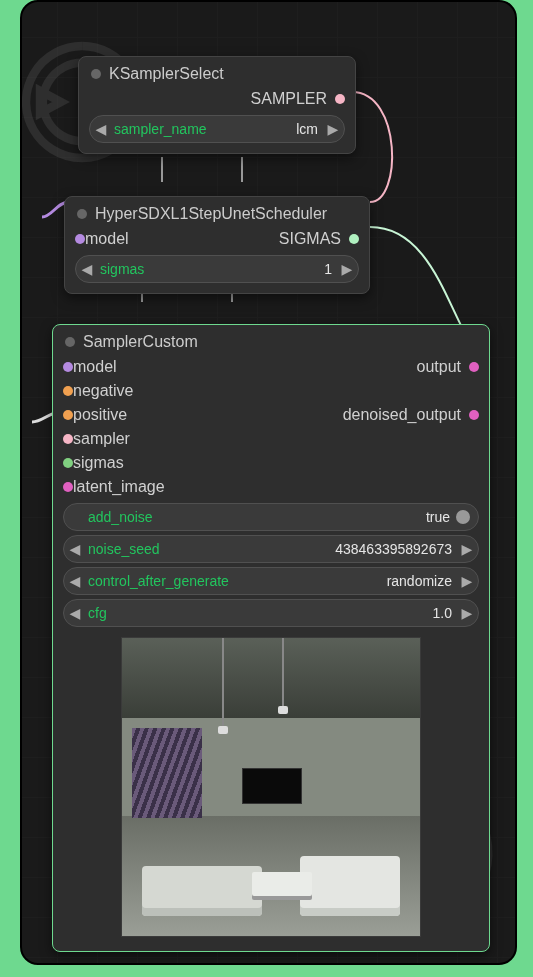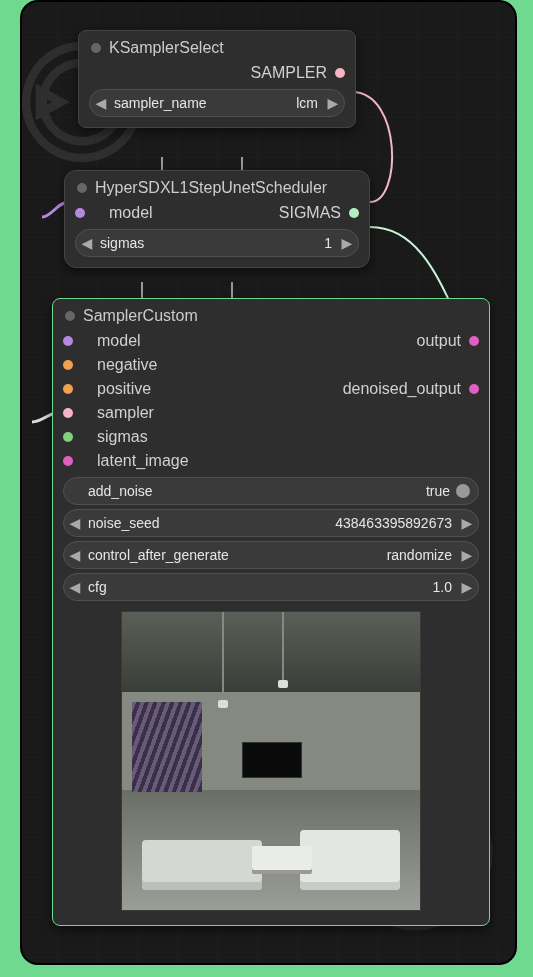--- a/index.html
+++ b/index.html
@@ -41,20 +41,21 @@
   }
   .swirl-top { left: -10px; top: 30px; width: 140px; height: 140px; }
   .swirl-bot { right: 10px; bottom: 20px; width: 180px; height: 180px; }
 
   .node {
     position: absolute;
     background: #2e2e2e;
     border: 1px solid #444;
     border-radius: 8px;
     box-shadow: 0 4px 12px rgba(0,0,0,0.5);
+    margin-top: 26px;
   }
   .node-title {
     display: flex;
     align-items: center;
     gap: 8px;
     padding: 8px 12px 4px 12px;
     font-size: 16px;
     color: #ccc;
   }
   .dot {
@@ -71,50 +72,50 @@
   .dot-magenta { background: #e060c0; }
   .dot-lightgreen { background: #b0f0c0; }
 
   .row {
     display: flex;
     align-items: center;
     padding: 3px 10px;
     font-size: 16px;
   }
   .row-right { justify-content: flex-end; gap: 8px; }
-  .row-left { justify-content: flex-start; gap: 24px; }
+  .row-left { justify-content: flex-start; gap: 0; }
   .row-between { justify-content: space-between; }
 
   .pill {
     display: flex;
     align-items: center;
     background: #3a3a3a;
     border: 1px solid #505050;
     border-radius: 18px;
     height: 28px;
     margin: 4px 10px;
     padding: 0 2px;
     font-size: 14px;
   }
   .pill .arrow {
     width: 18px;
     text-align: center;
     color: #aaa;
     cursor: pointer;
     user-select: none;
   }
-  .pill .lbl { padding-left: 4px; color: #e5e5e5; flex: 0 0 auto; }
+  .pill .lbl { padding-left: 4px; color: #22c55e; flex: 0 0 auto; }
   .pill .val { flex: 1; text-align: right; padding-right: 6px; color: #e5e5e5; }
   .pill .toggle-dot {
     width: 14px; height: 14px; border-radius: 50%;
     background: #999; margin-right: 6px;
   }
 
   .node1 { left: 56px; top: 28px; width: 278px; }
-  .node2 { left: 42px; top: 168px; width: 306px; border-radius: 12px; }
+  .node2 { left: 42px; top: 168px; width: 306px; }
   .node3 { left: 30px; top: 296px; width: 438px; border: 1px solid #6ed98f; }
 
   .preview {
     margin: 10px auto 14px auto;
     width: 300px;
     height: 300px;
     background: #2a2c28;
     border: 1px solid #3a3a3a;
     position: relative;
     overflow: hidden;

